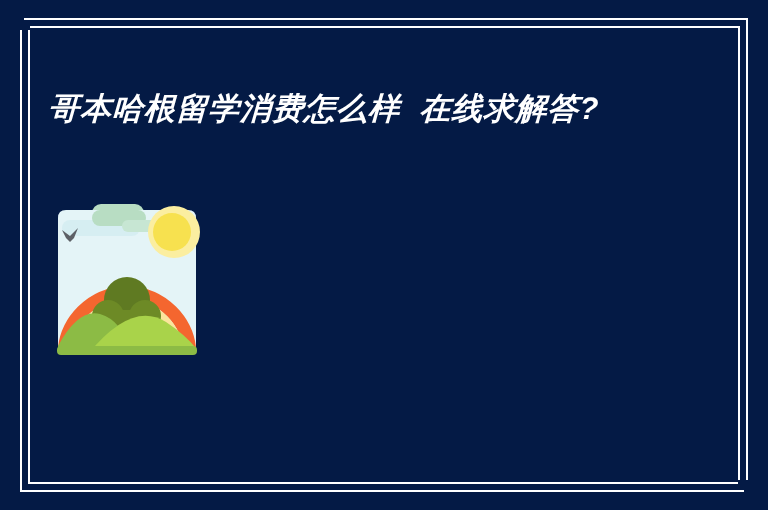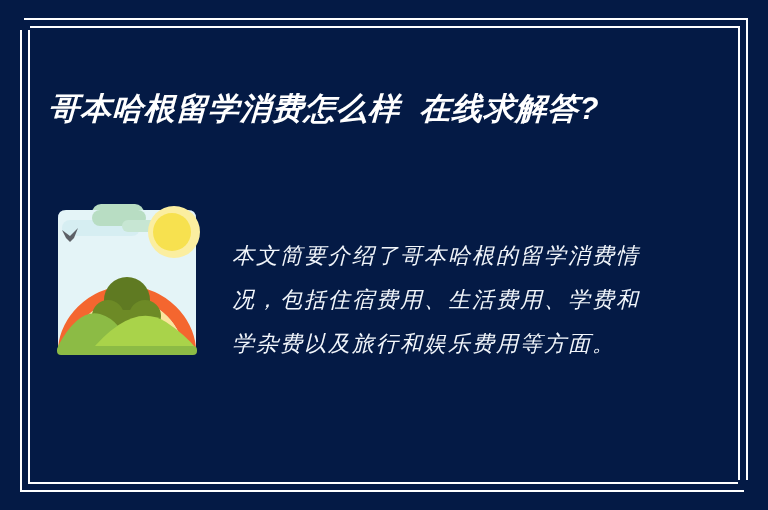--- a/index.html
+++ b/index.html
@@ -155,15 +155,14 @@
         <circle cx="126" cy="36" r="26" fill="#fbeea0"></circle>
         <circle cx="124" cy="36" r="19" fill="#f7e14f"></circle>
       </g>
 
       <g fill="#5d6066">
         <path d="M14 34 L22 40 L30 32 L26 42 L22 46 L18 42 Z"></path>
       </g>
     </svg>
   </div>
 
-  <p class="body-text">本文简要介绍了哥本哈根的留学消费情况，包括住宿费用、生活费用、学费和学杂费以及旅行和娱乐费用等方面。</p>
 
 </div>
 
 </body></html>

